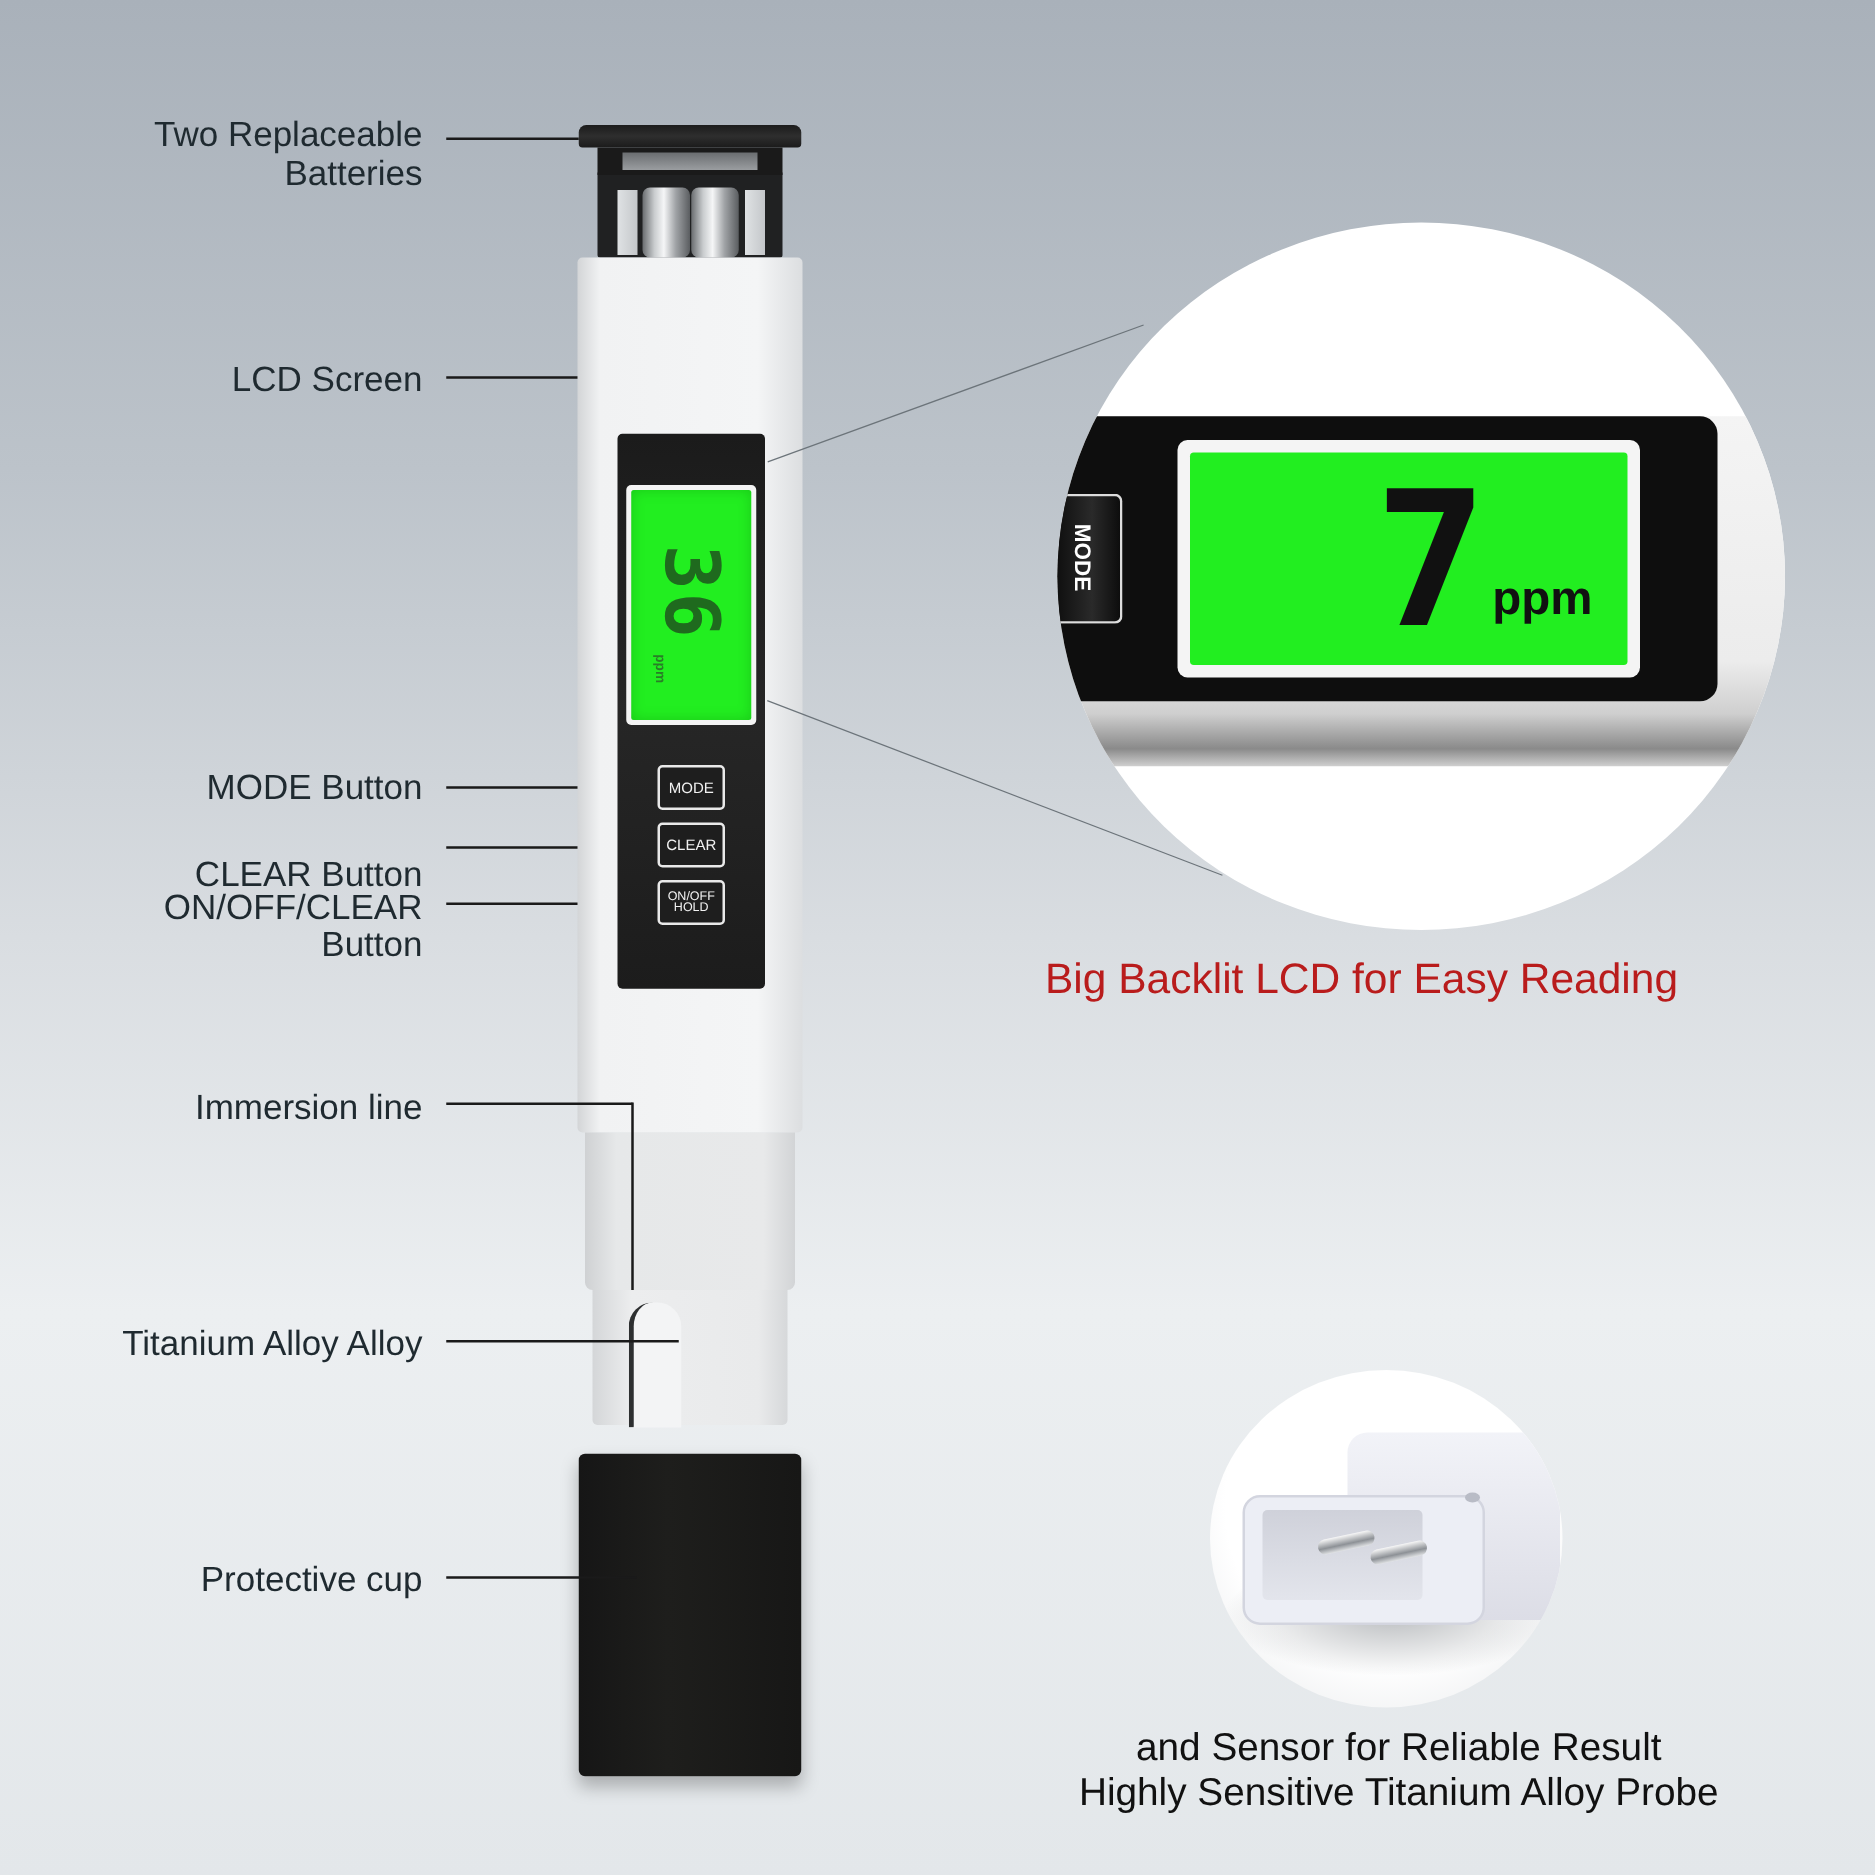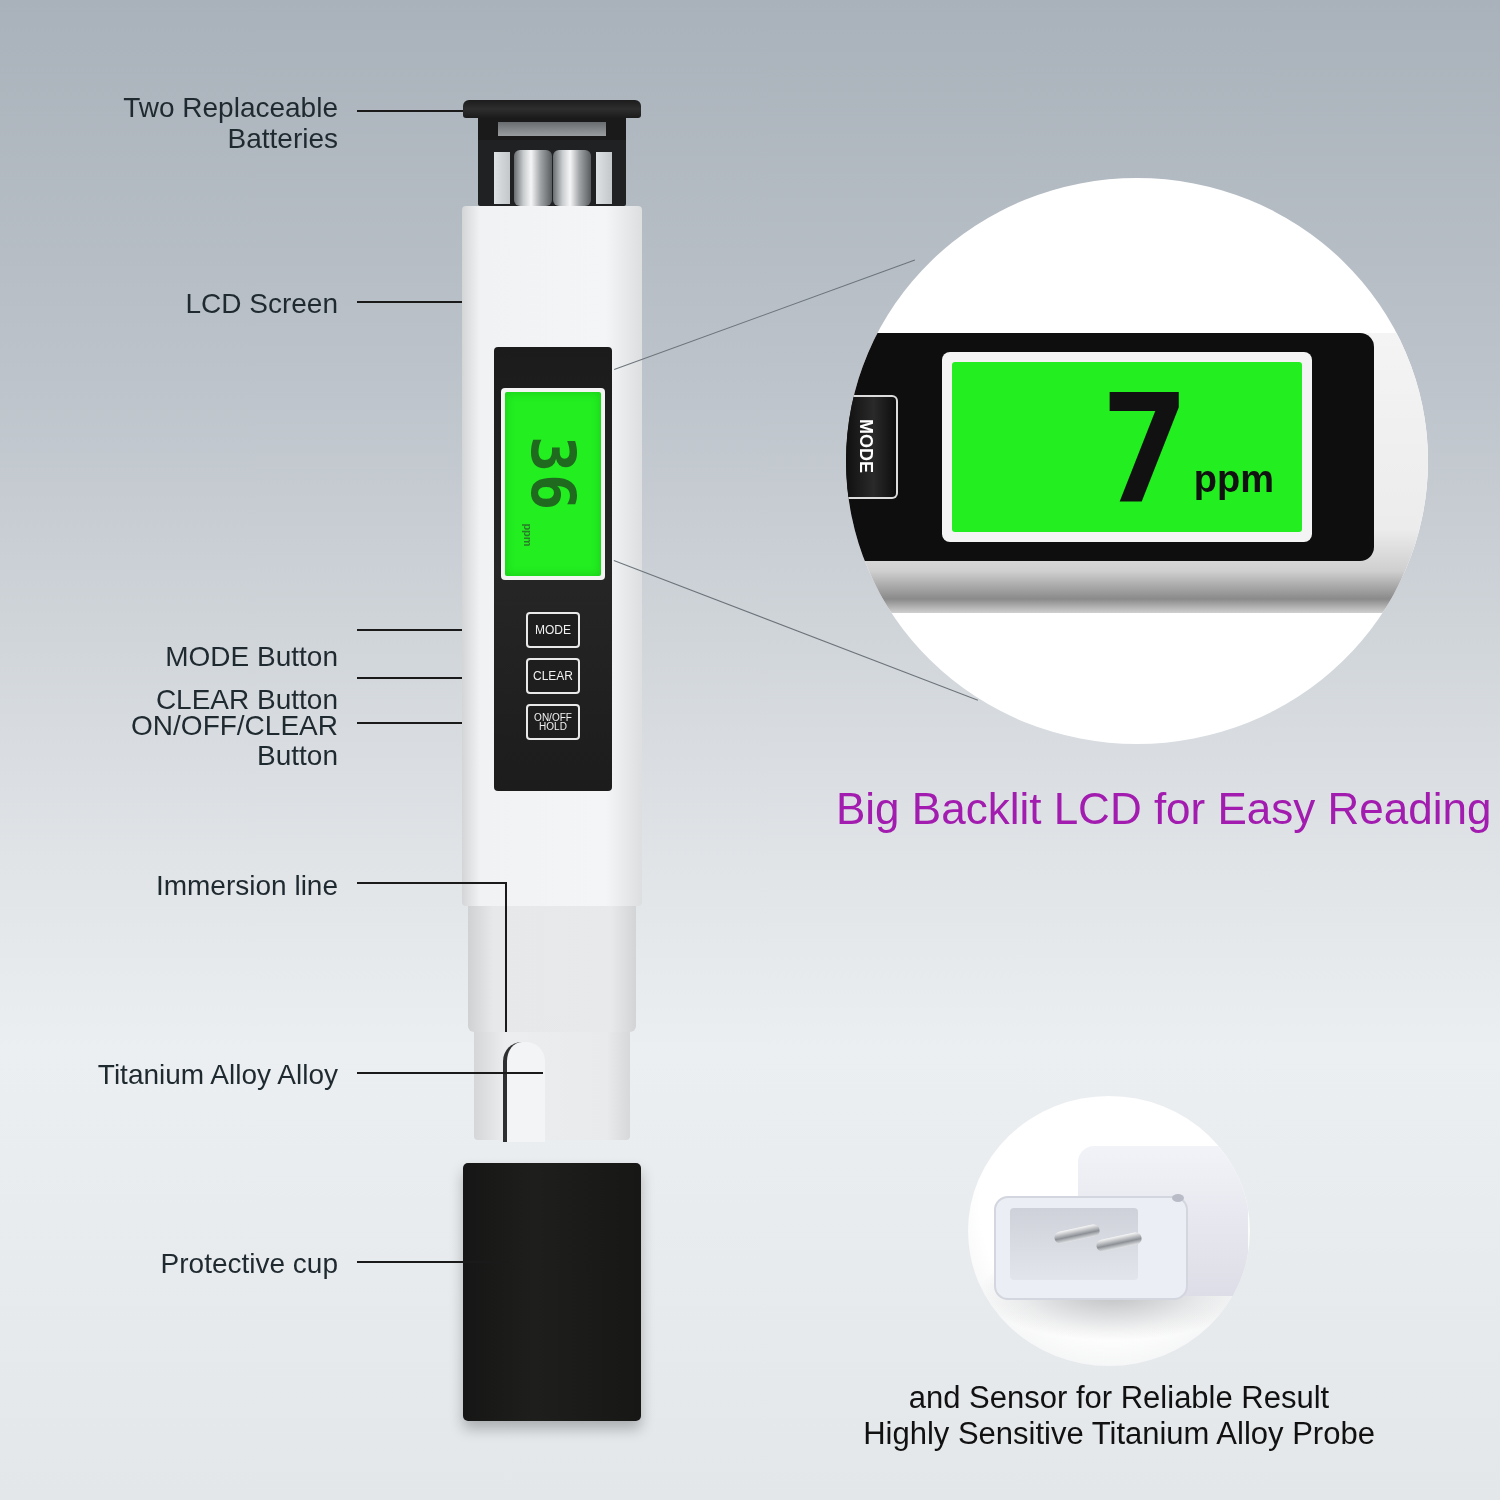--- a/index.html
+++ b/index.html
@@ -141,21 +141,21 @@
   .zl-mode-text {
     position: absolute; left: 2px; top: 34px; width: 48px; height: 30px;
     color: #fff; font-size: 18px; font-weight: bold;
     transform: rotate(90deg); display: flex; align-items: center; justify-content: center;
   }
   .callout-line {
     position: absolute; height: 1px; background: #6c747a; transform-origin: 0 0;
   }
 
   .caption-lcd {
-    left: 836px; top: 784px; color: #a21caf; font-size: 44px; white-space: nowrap;
+    left: 836px; top: 764px; color: #b91c1c; font-size: 34px; white-space: nowrap;
   }
 
   
   .zoom-probe-circle {
     left: 968px; top: 1096px; width: 282px; height: 270px; border-radius: 50%;
     background: radial-gradient(circle at 50% 40%, #ffffff 60%, #e6e8ea 100%);
     overflow: hidden;
   }
   .pp-shadow { position: absolute; left: 10px; top: 175px; width: 270px; height: 70px;
     background: radial-gradient(ellipse at 50% 30%, rgba(120,125,130,0.5), rgba(200,203,206,0) 70%); }
@@ -179,21 +179,21 @@
 <div class="label" style="top:92px;">
   <div>Two Replaceable</div>
   <div>Batteries</div>
 </div>
 <div class="leader" style="left:357px; top:110px; width:106px;"></div>
 
 <div class="label" style="top:288px;">LCD Screen</div>
 <div class="leader" style="left:357px; top:301px; width:148px;"></div>
 <div class="vleader" style="left:504px; top:301px; height:50px;"></div>
 
-<div class="label" style="top:641px;">MODE Button</div>
+<div class="label" style="top:614px;">MODE Button</div>
 <div class="leader" style="left:357px; top:629px; width:170px;"></div>
 
 <div class="label" style="top:684px;">CLEAR Button</div>
 <div class="leader" style="left:357px; top:677px; width:170px;"></div>
 
 <div class="label" style="top:711px; line-height:30px;">
   <div>ON/OFF/CLEAR</div>
   <div>Button</div>
 </div>
 <div class="leader" style="left:357px; top:722px; width:170px;"></div>

